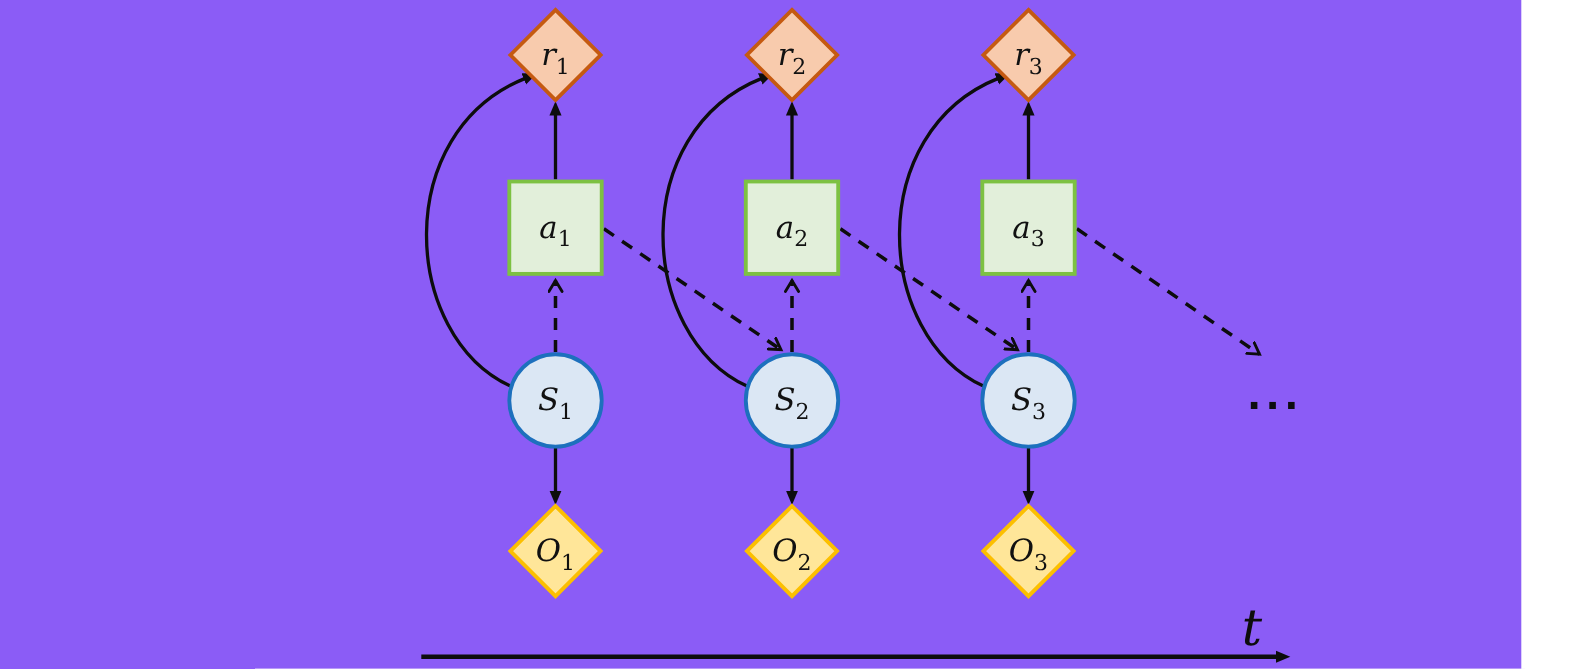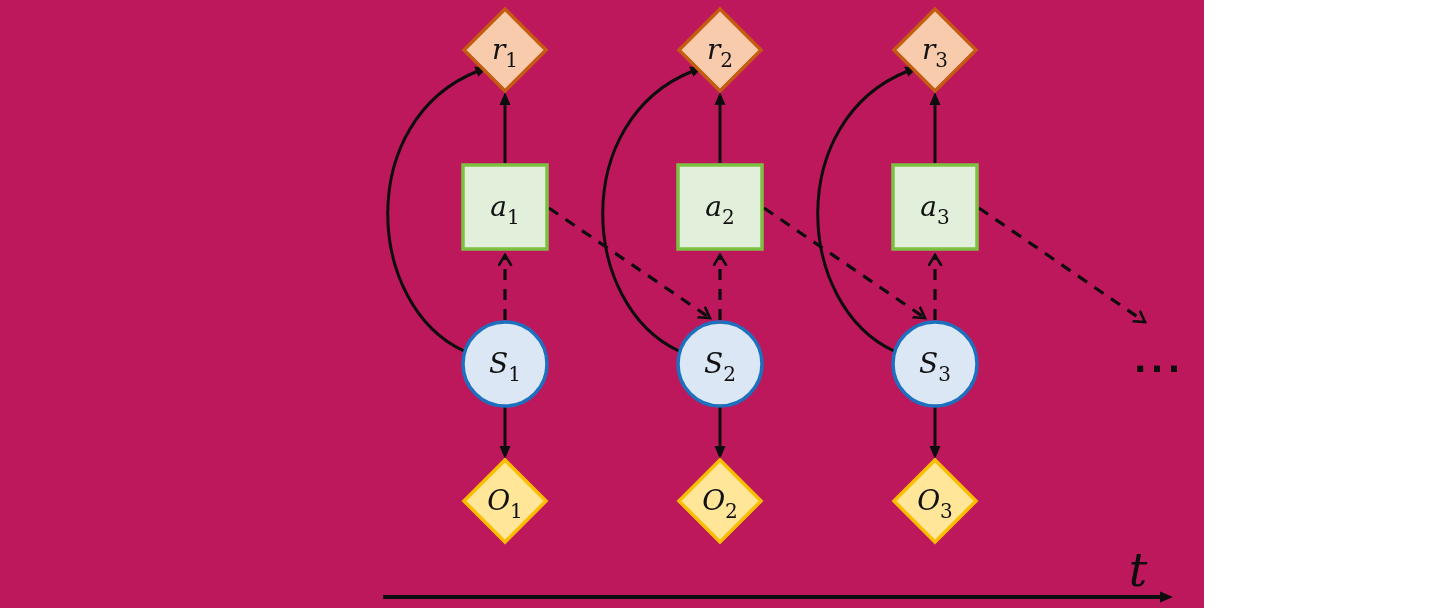--- a/index.html
+++ b/index.html
@@ -2,22 +2,22 @@
 <html><head>
 <meta charset="utf-8">
 <style>
   html, body {
     margin: 0; padding: 0;
     background: #ffffff;
     font-family: "DejaVu Sans", sans-serif;
   }
   #canvas {
     position: relative;
-    width: 1204px; height: 608px;
-    background: #be185d;
+    width: 1383px; height: 608px;
+    background: #8b5cf6;
     overflow: hidden;
   }
   svg { display: block; }
   .node-label {
     font-family: "DejaVu Serif", serif;
     font-style: italic;
     font-size: 28px;
     fill: #111111;
   }
   .node-label .sub {

